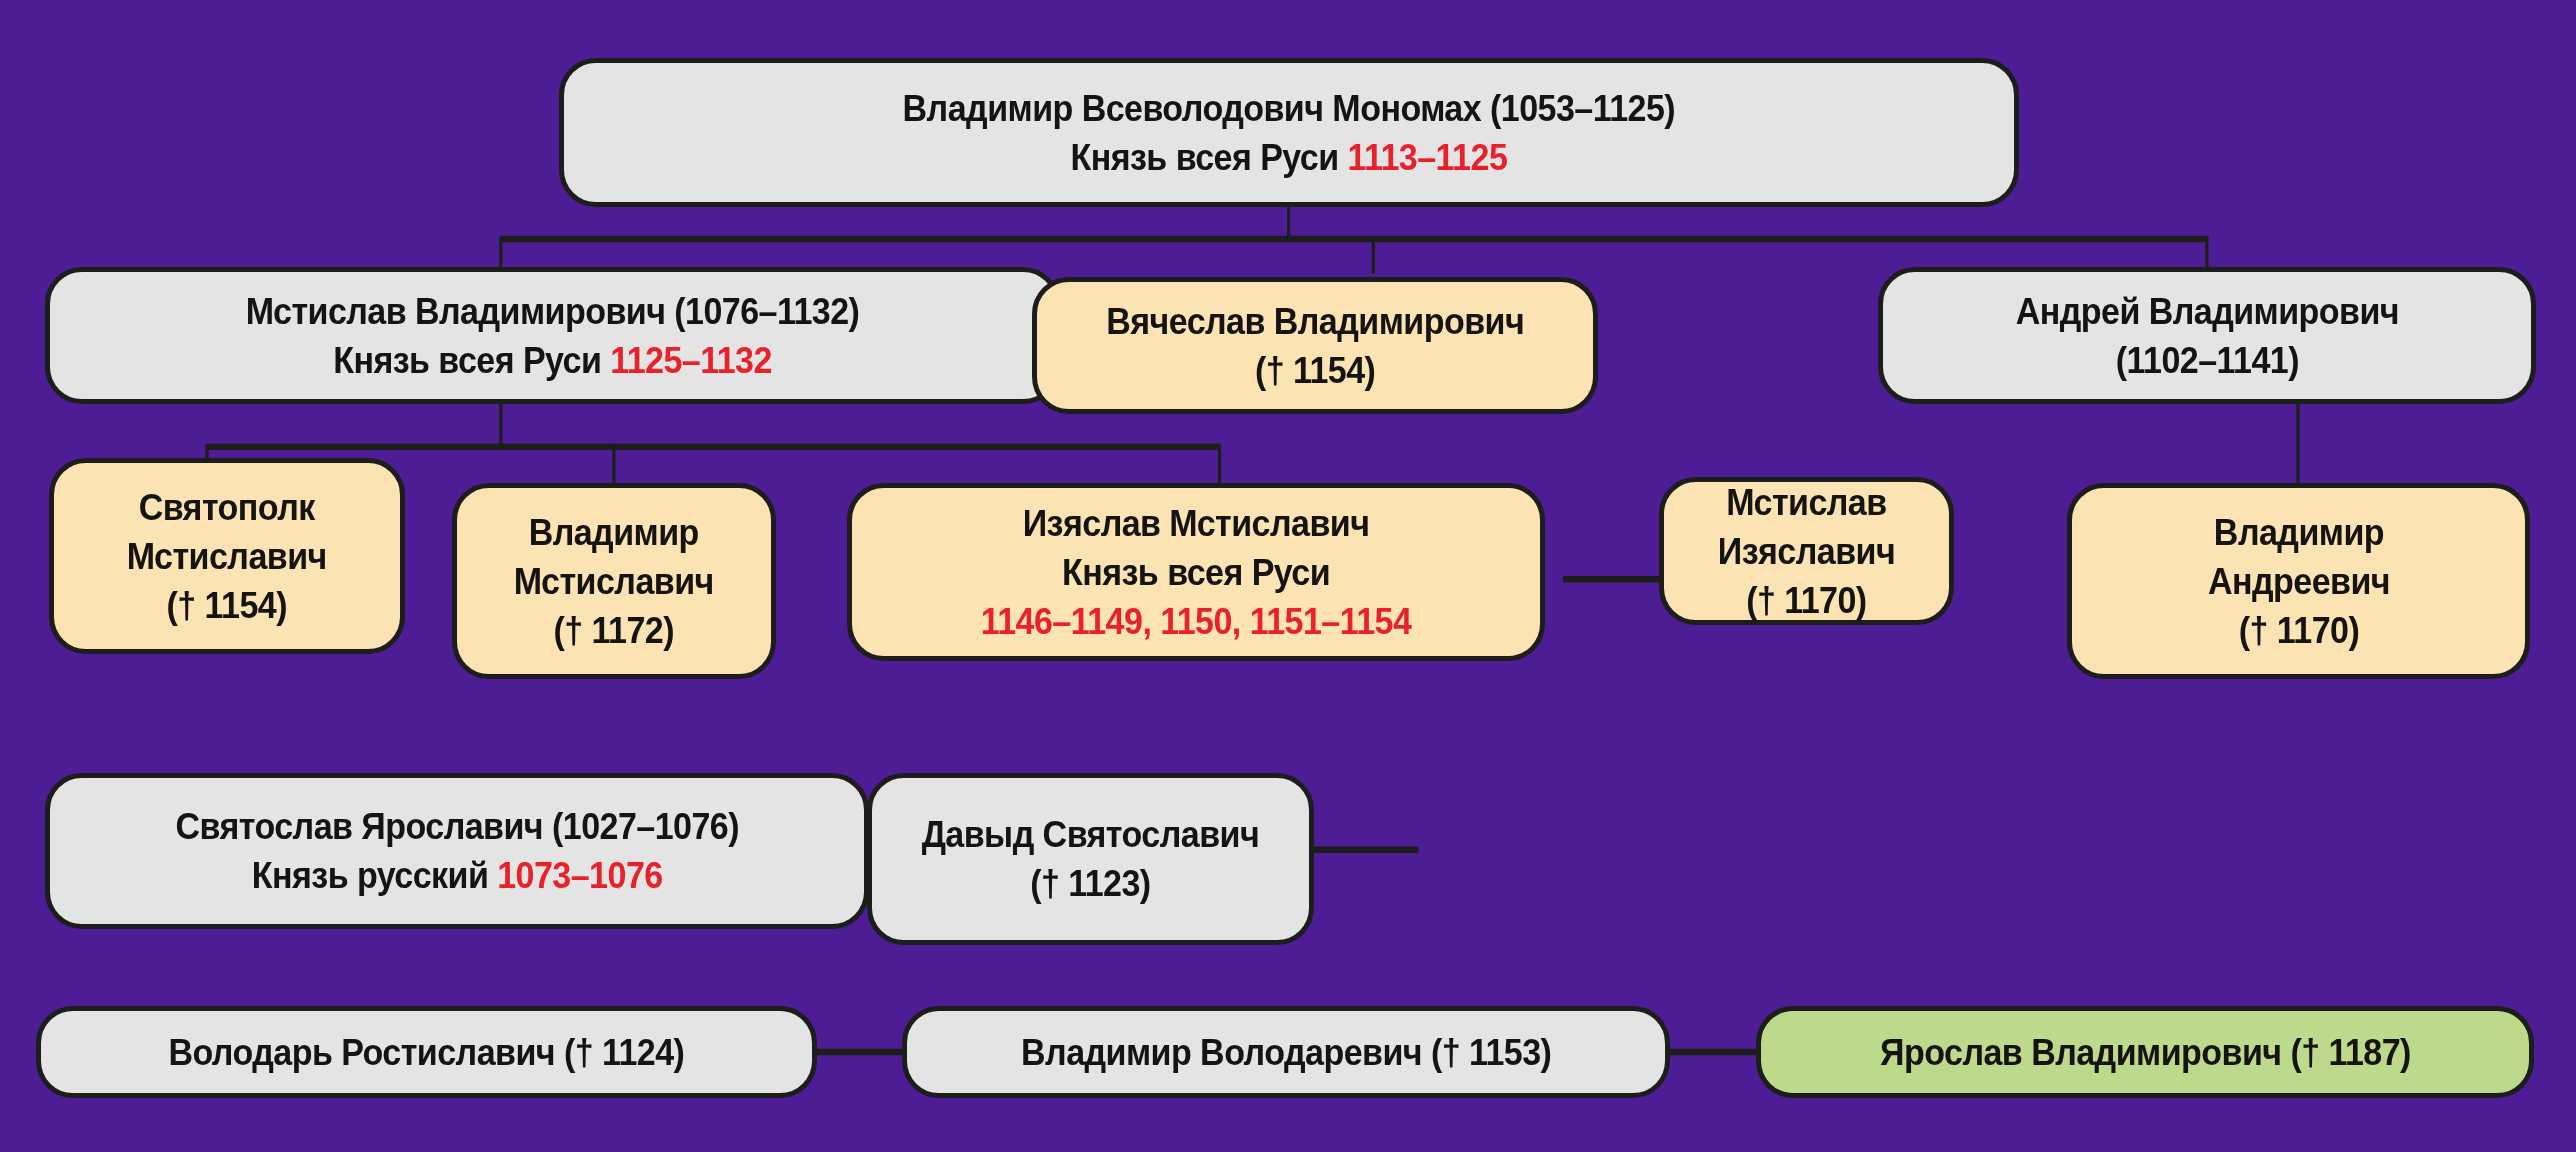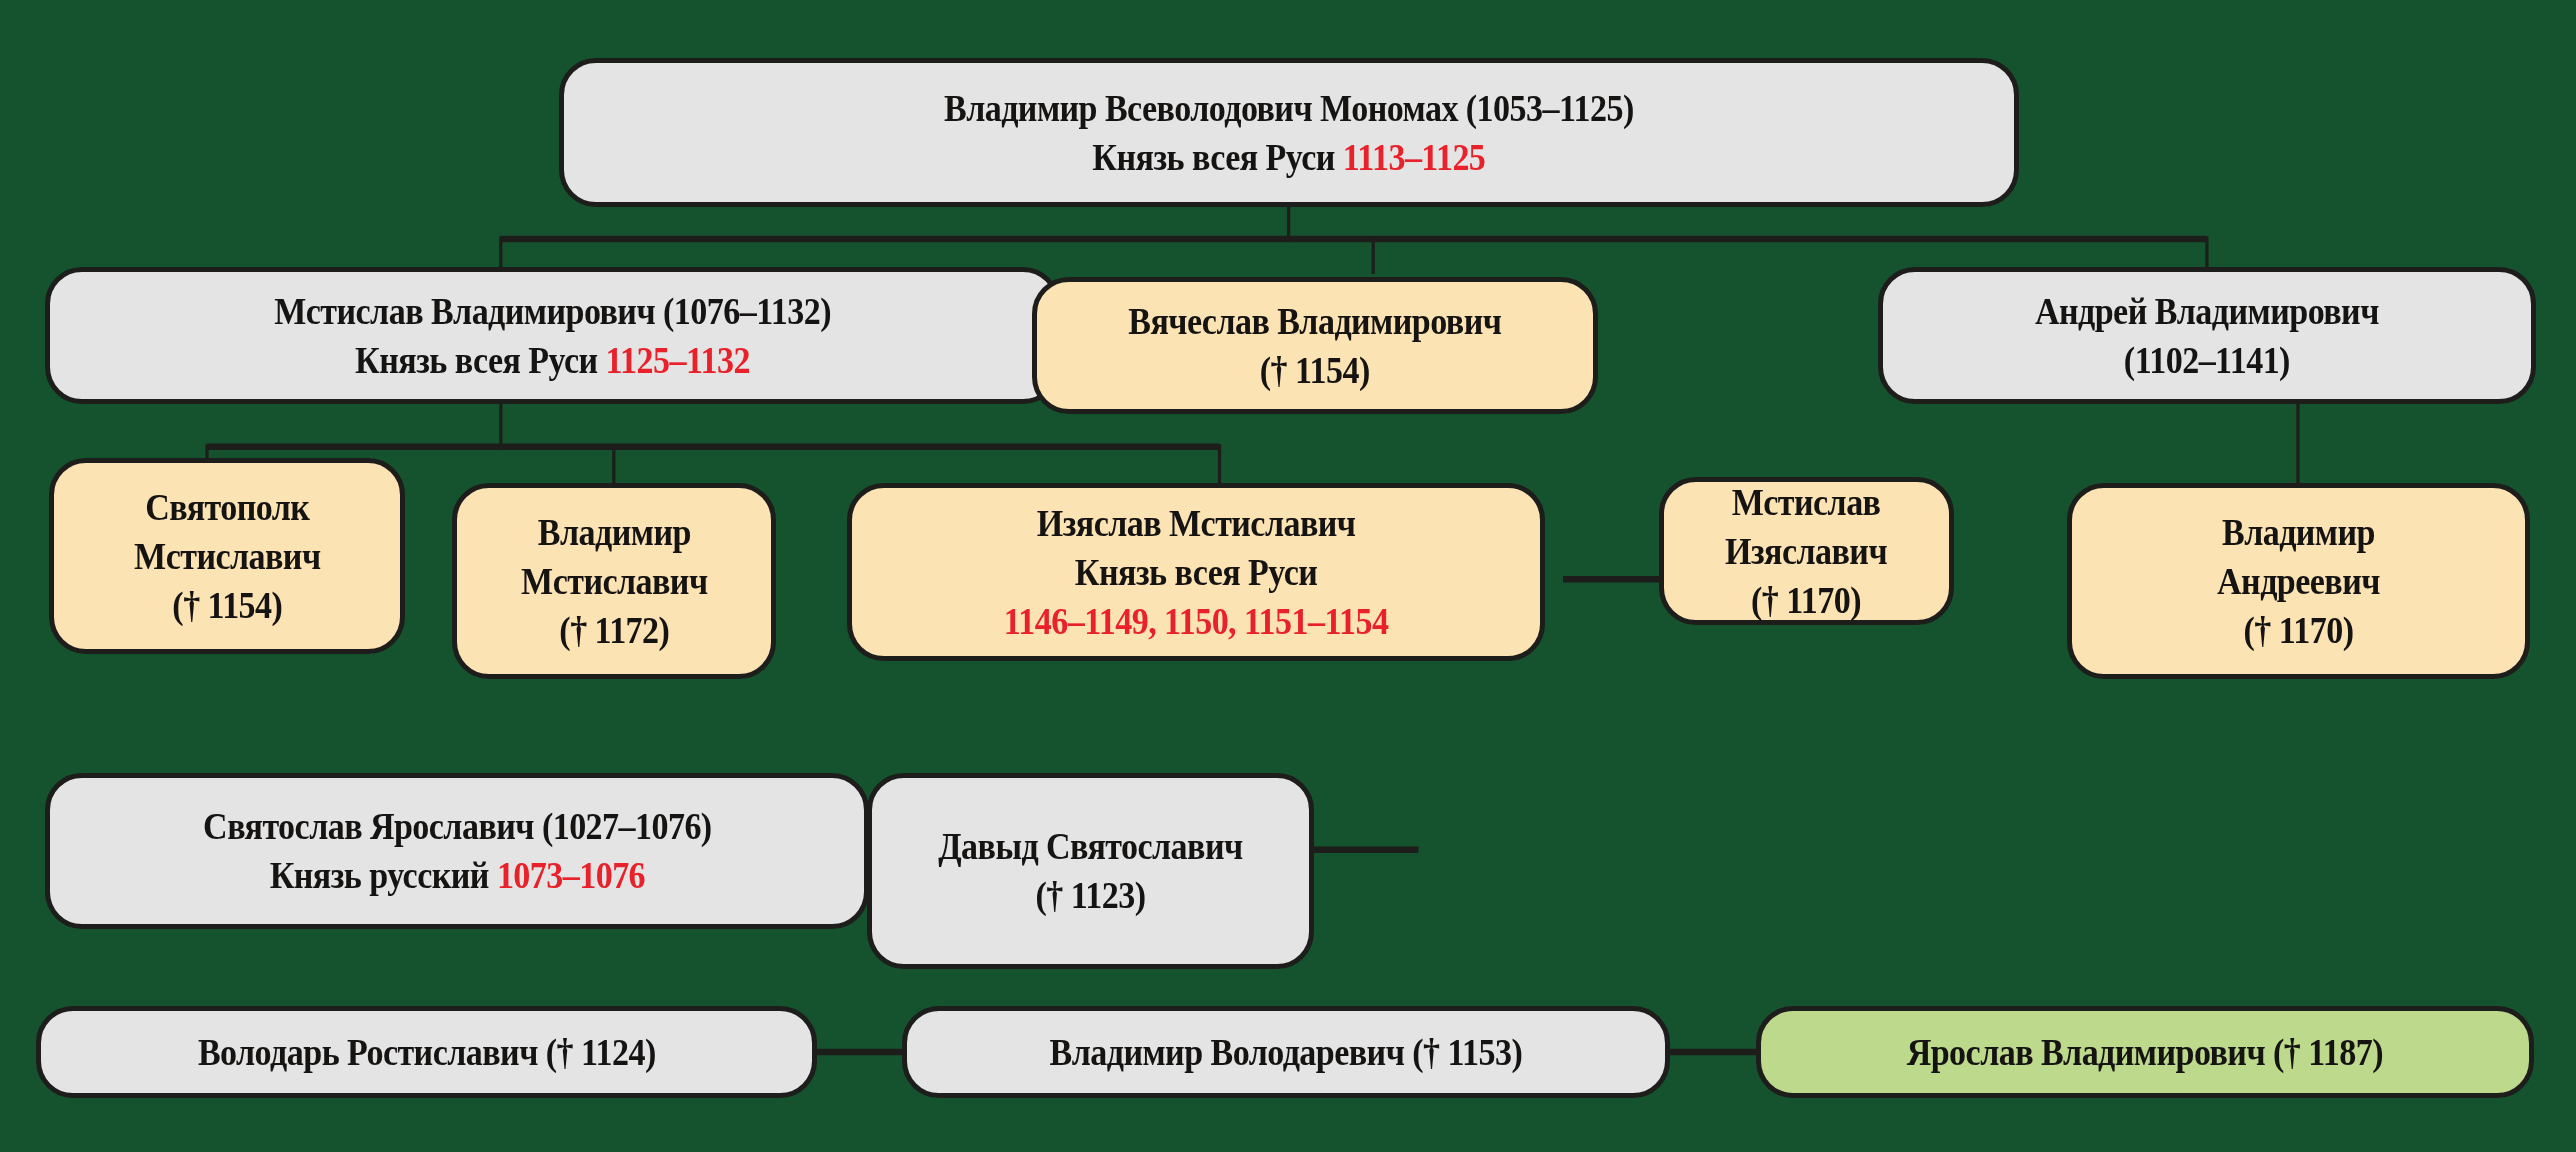--- a/index.html
+++ b/index.html
@@ -1,18 +1,18 @@
 <!DOCTYPE html>
 <html style="font-size:10.3px"><head>
 <meta charset="utf-8">
 <style>
   html,body{margin:0;padding:0;background:#ffffff;}
   .canvas{
-    position:relative;width:2576px;height:1152px;background:#14532d;
-    font-family:Liberation Serif, serif;font-weight:bold;overflow:hidden;
+    position:relative;width:2576px;height:1152px;background:#4c1d95;
+    font-family:Liberation Sans, sans-serif;font-weight:bold;overflow:hidden;
   }
   .wires{position:absolute;left:0;top:0;z-index:1;}
   .node{
     position:absolute;z-index:2;box-sizing:border-box;
     border:5.2px solid #1d1d1b;border-radius:37px;
     display:flex;align-items:center;justify-content:center;text-align:center;
   }
   .node .content{
     transform:scaleX(.92);transform-origin:50% 50%;
     font-size:37px;line-height:49px;color:#161412;letter-spacing:-0.6px;white-space:nowrap;
@@ -117,21 +117,21 @@
     </div>
   </div>
 
   <div class="node gray" style="left:45px;top:773px;width:824px;height:156px">
     <div class="content">
       <div><span>Святослав Ярославич (1027–1076)</span></div>
       <div><span>Князь русский </span><span class="red">1073–1076</span></div>
     </div>
   </div>
 
-  <div class="node gray" style="left:867px;top:773px;width:447px;height:196px">
+  <div class="node gray" style="left:867px;top:773px;width:447px;height:172px">
     <div class="content">
       <div><span>Давыд Святославич</span></div>
       <div><span>(† 1123)</span></div>
     </div>
   </div>
 
 
   <div class="node gray" style="left:36px;top:1006px;width:781px;height:92px">
     <div class="content">
       <div><span>Володарь Ростиславич († 1124)</span></div>

